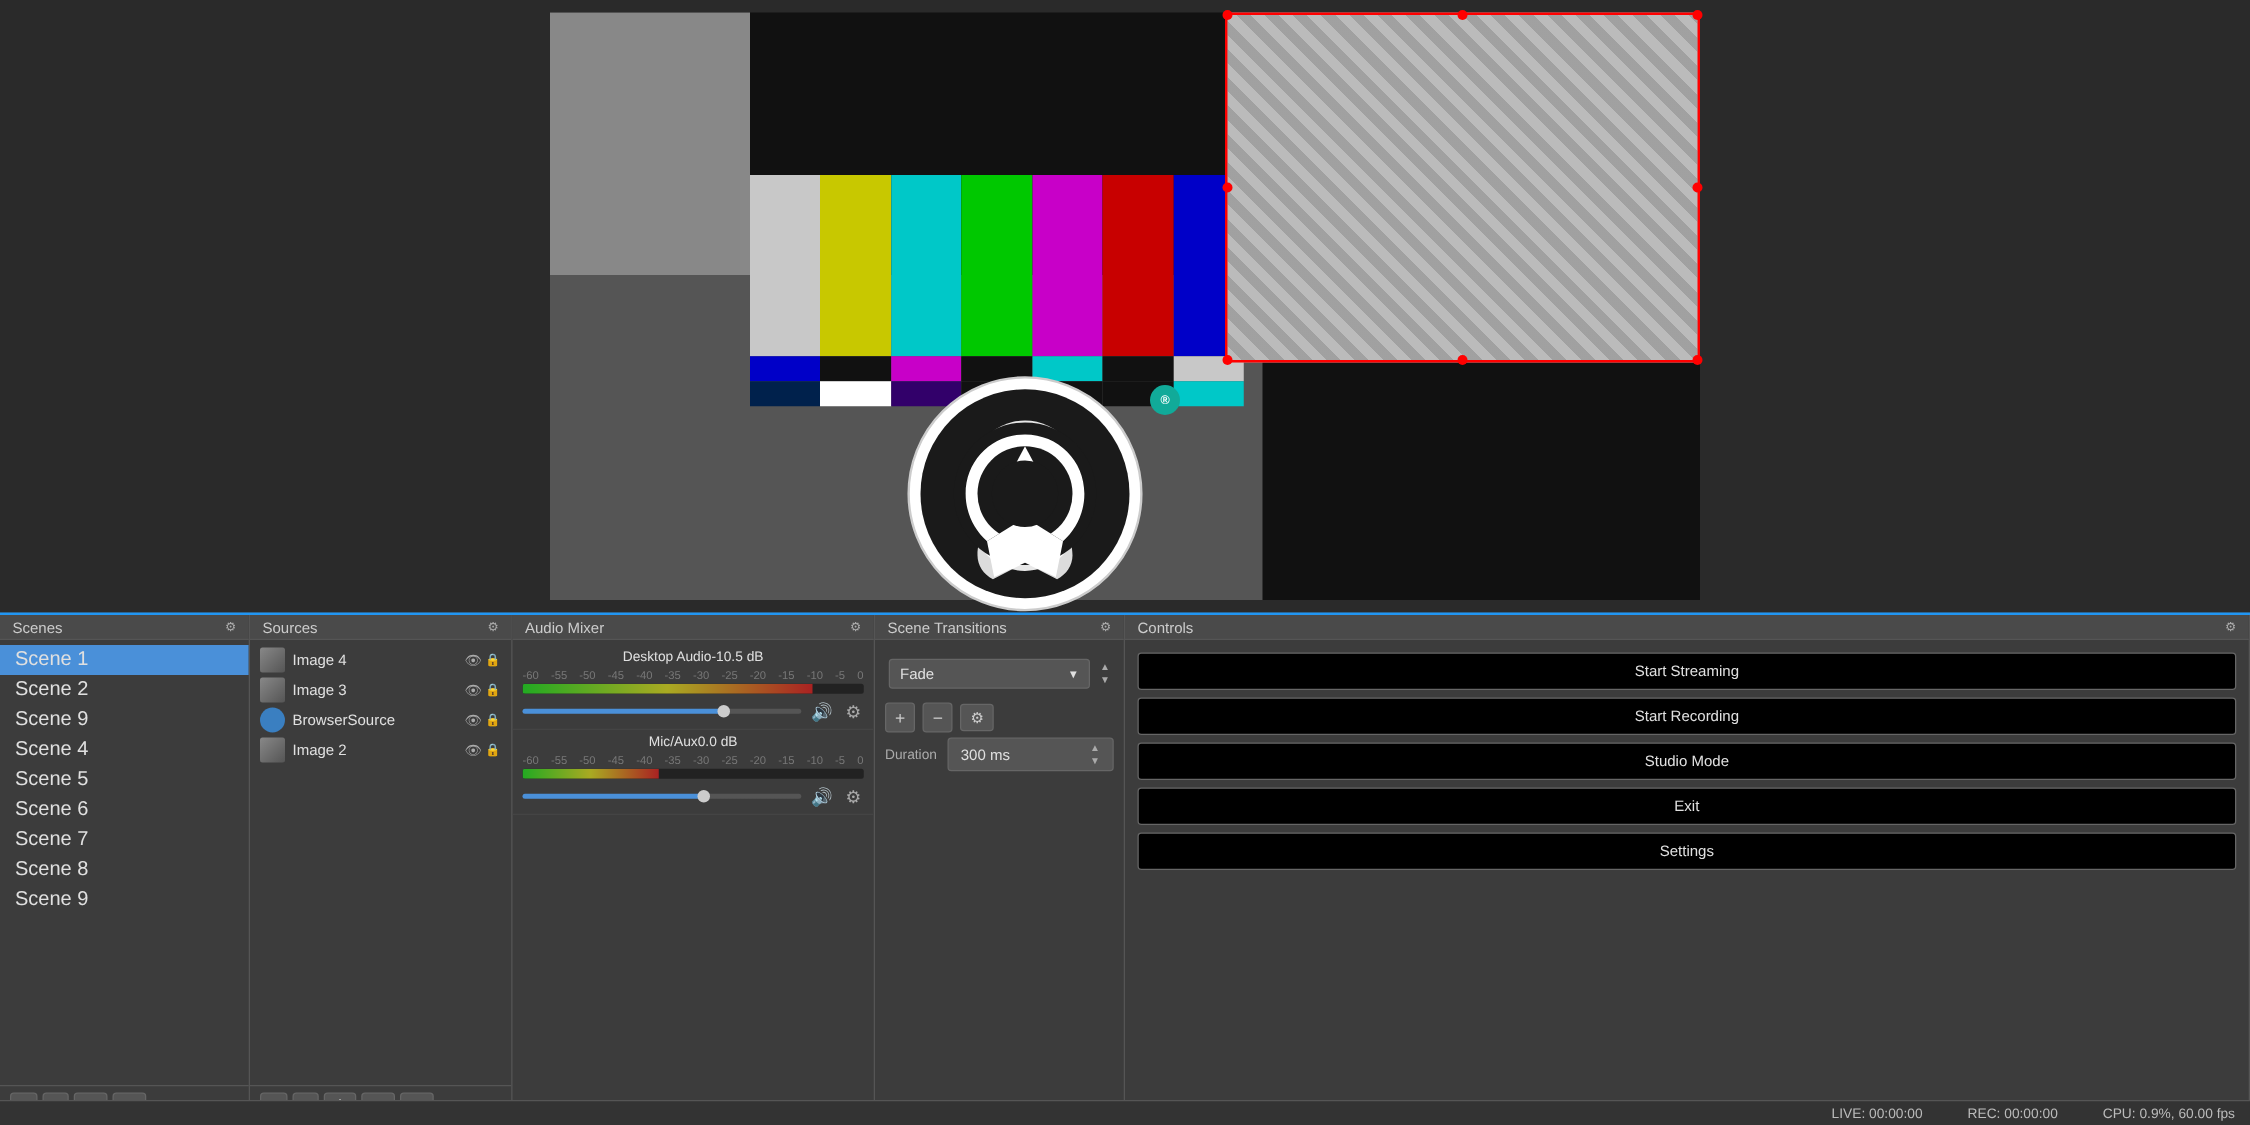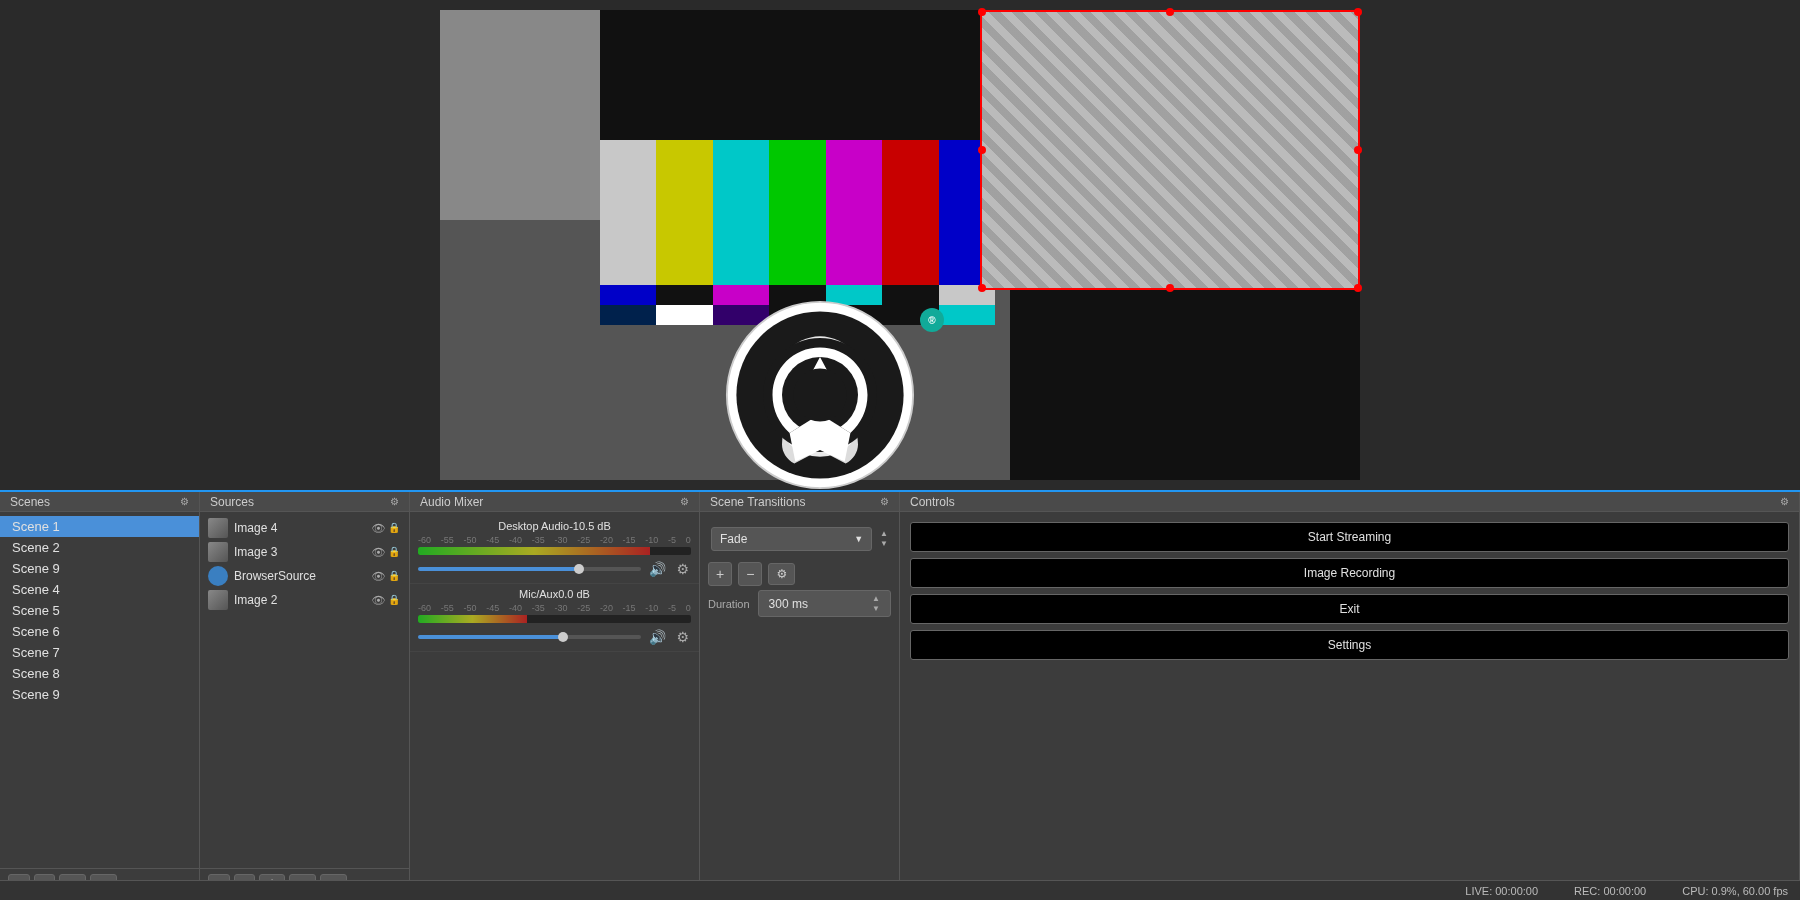--- a/index.html
+++ b/index.html
@@ -158,21 +158,21 @@
       height: 32px;
     }
 
     
     .scenes-panel {
       width: 200px;
     }
     .scene-item {
       padding: 3px 12px;
       cursor: pointer;
-      font-size: 13px;
+      font-size: 16px;
     }
     .scene-item.active { background: #4a90d9; }
 
     
     .sources-panel {
       width: 210px;
     }
     .source-item {
       display: flex;
       align-items: center;
@@ -643,21 +643,22 @@
     </div>
   </div>
 
   <div class="panel controls-panel">
     <div class="panel-header">
       <span class="panel-header-title">Controls</span>
       <span class="panel-header-icon">⚙</span>
     </div>
     <div class="panel-content" id="controls-buttons">
         <button class="control-btn">Start Streaming</button>
-        <button class="control-btn">Image Recording</button>
+        <button class="control-btn">Start Recording</button>
+        <button class="control-btn">Studio Mode</button>
         <button class="control-btn">Exit</button>
         <button class="control-btn">Settings</button>
       </div>
   </div>
 
   <div class="status-bar">
     <span>LIVE: 00:00:00</span>
     <span>REC: 00:00:00</span>
     <span>CPU: 0.9%, 60.00 fps</span>
   </div>

